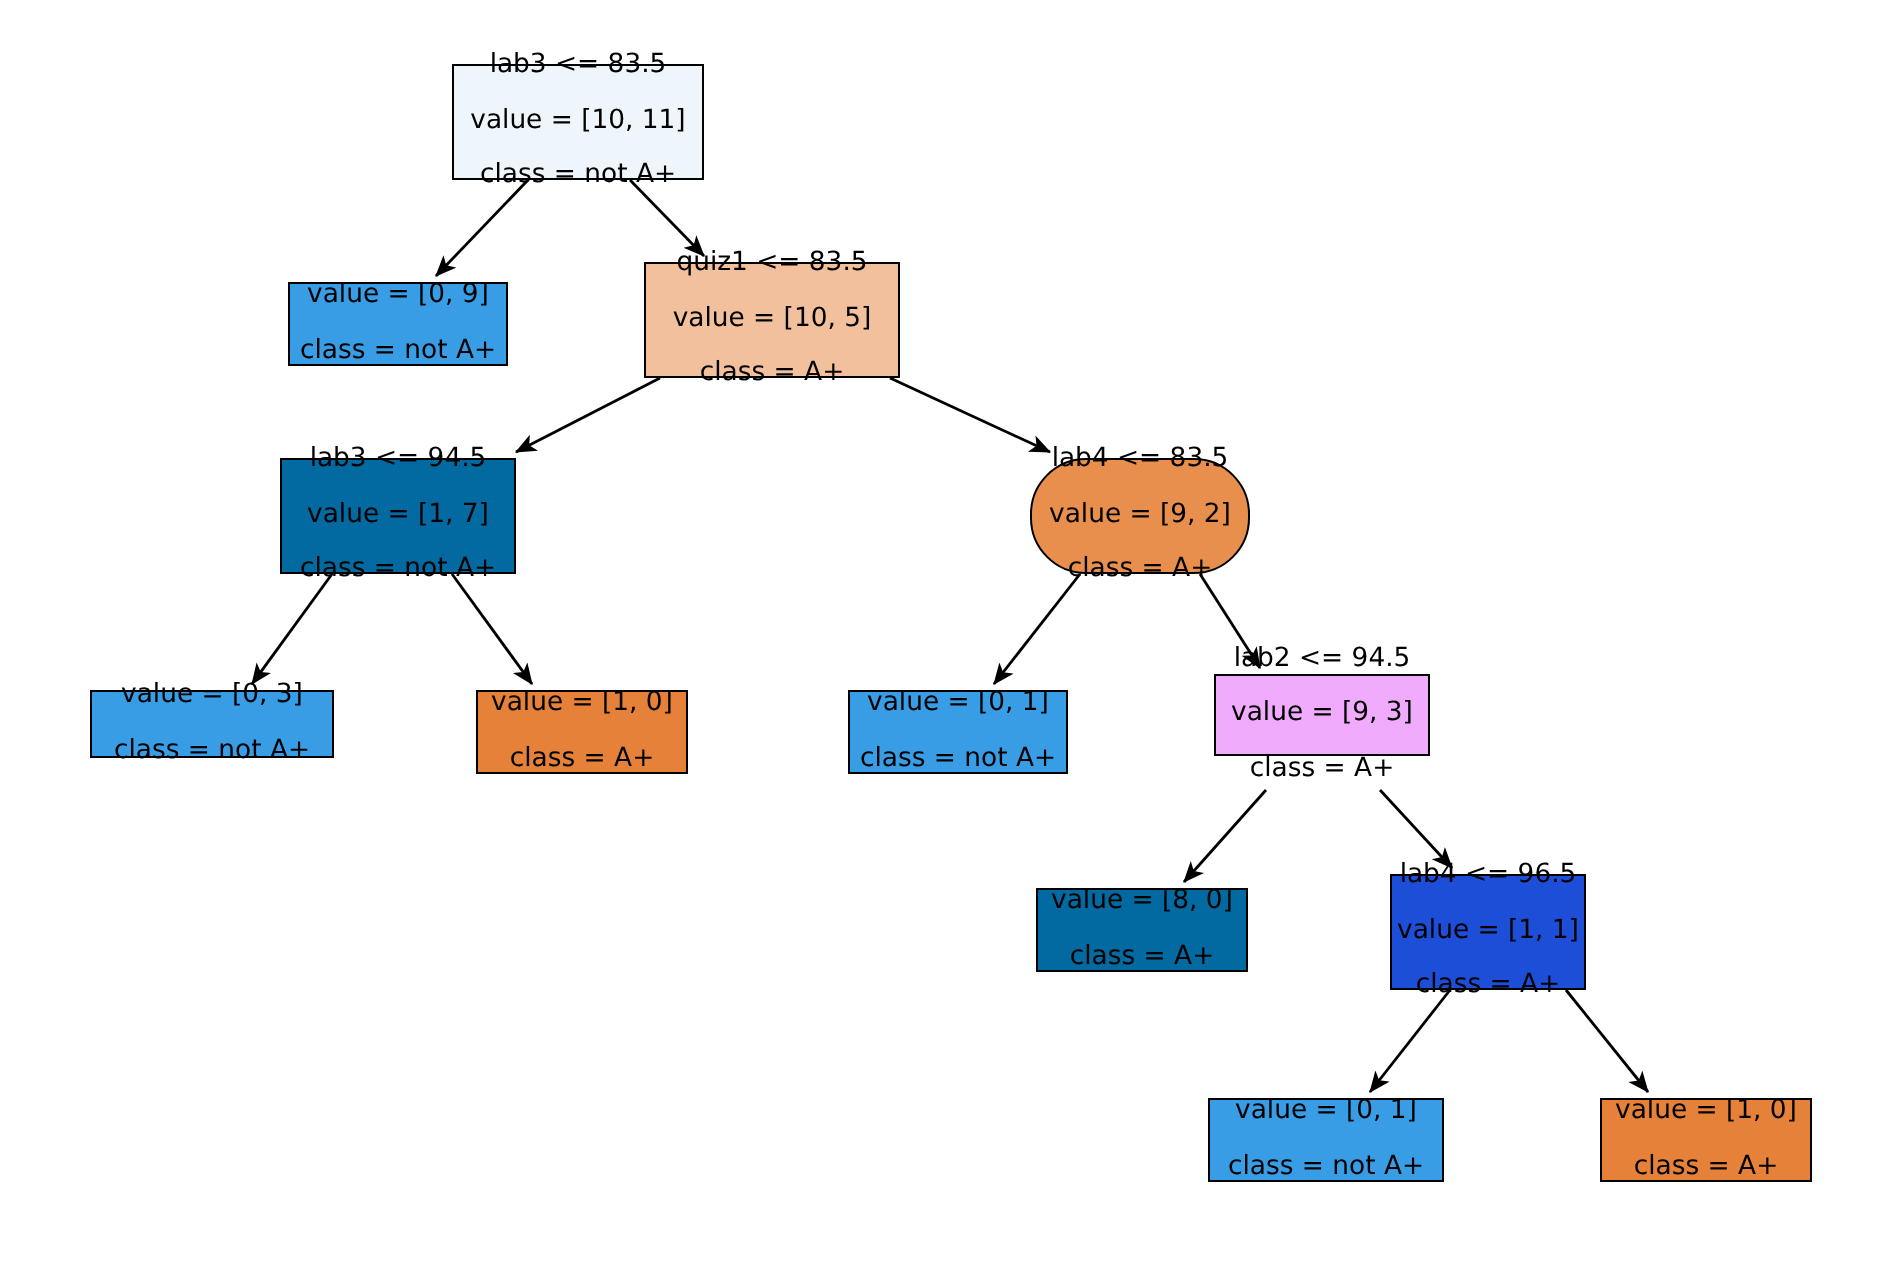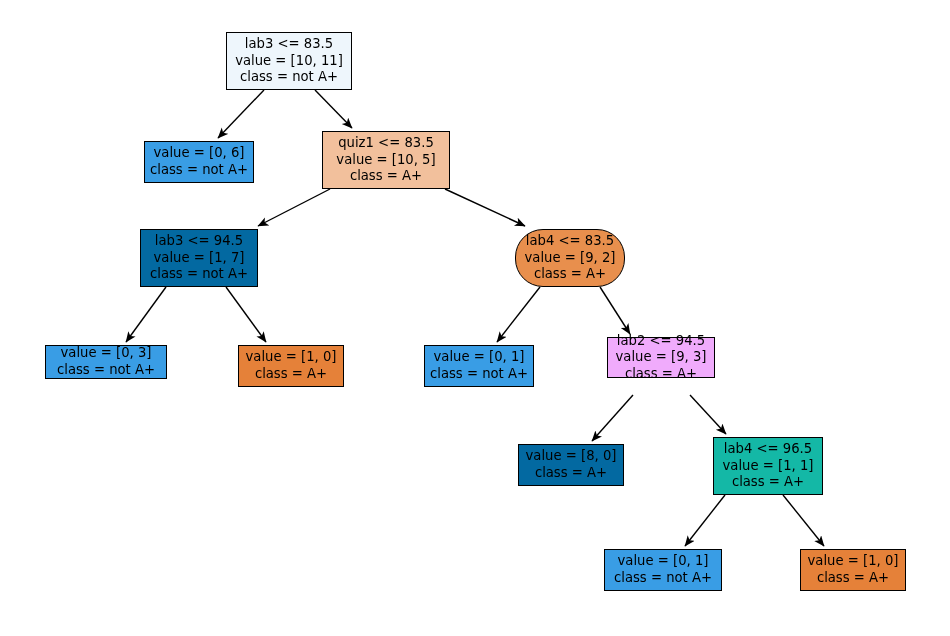--- a/index.html
+++ b/index.html
@@ -30,20 +30,21 @@
     display: flex;
     flex-direction: column;
     align-items: center;
     justify-content: center;
     text-align: center;
     color: #000000;
     font-size: 13.2px;
     line-height: 16.6px;
     white-space: nowrap;
     z-index: 2;
+    gap: 11px;
   }
   .node .line {
     display: block;
   }
 </style>
 </head>
 <body>
 
 <div id="canvas">
   <svg id="edges" width="950" height="636" viewBox="0 0 950 636">
@@ -67,21 +68,21 @@
         <line x1="783" y1="495" x2="824" y2="546" stroke="#000000" stroke-width="1.4" marker-end="url(#arrowhead)"></line>
       </g>
   </svg>
   <div id="node-layer">
       <div class="node" style="left: 226px; top: 32px; width: 126px; height: 58px; background: rgb(238, 246, 252);">
         <span class="line">lab3 &lt;= 83.5</span>
         <span class="line">value = [10, 11]</span>
         <span class="line">class = not A+</span>
       </div>
       <div class="node" style="left: 144px; top: 141px; width: 110px; height: 42px; background: rgb(57, 157, 229);">
-        <span class="line">value = [0, 6]</span>
+        <span class="line">value = [0, 9]</span>
         <span class="line">class = not A+</span>
       </div>
       <div class="node" style="left: 322px; top: 131px; width: 128px; height: 58px; background: rgb(242, 192, 156);">
         <span class="line">quiz1 &lt;= 83.5</span>
         <span class="line">value = [10, 5]</span>
         <span class="line">class = A+</span>
       </div>
       <div class="node" style="left: 140px; top: 229px; width: 118px; height: 58px; background: #0369a1; justify-content: center;">
         <span class="line">lab3 &lt;= 94.5</span>
         <span class="line">value = [1, 7]</span>
@@ -106,21 +107,21 @@
       </div>
       <div class="node" style="left: 607px; top: 337px; width: 108px; height: 41px; background: #f0abfc;">
         <span class="line">lab2 &lt;= 94.5</span>
         <span class="line">value = [9, 3]</span>
         <span class="line">class = A+</span>
       </div>
       <div class="node" style="left: 518px; top: 444px; width: 106px; height: 42px; background: #0369a1;">
         <span class="line">value = [8, 0]</span>
         <span class="line">class = A+</span>
       </div>
-      <div class="node" style="left: 695px; top: 437px; width: 110px; height: 58px; background: #14b8a6; margin-left: 18px;">
+      <div class="node" style="left: 695px; top: 437px; width: 98px; height: 58px; background: #1d4ed8;">
         <span class="line">lab4 &lt;= 96.5</span>
         <span class="line">value = [1, 1]</span>
         <span class="line">class = A+</span>
       </div>
       <div class="node" style="left: 604px; top: 549px; width: 118px; height: 42px; background: rgb(57, 157, 229);">
         <span class="line">value = [0, 1]</span>
         <span class="line">class = not A+</span>
       </div>
       <div class="node" style="left: 800px; top: 549px; width: 106px; height: 42px; background: rgb(229, 129, 57);">
         <span class="line">value = [1, 0]</span>

